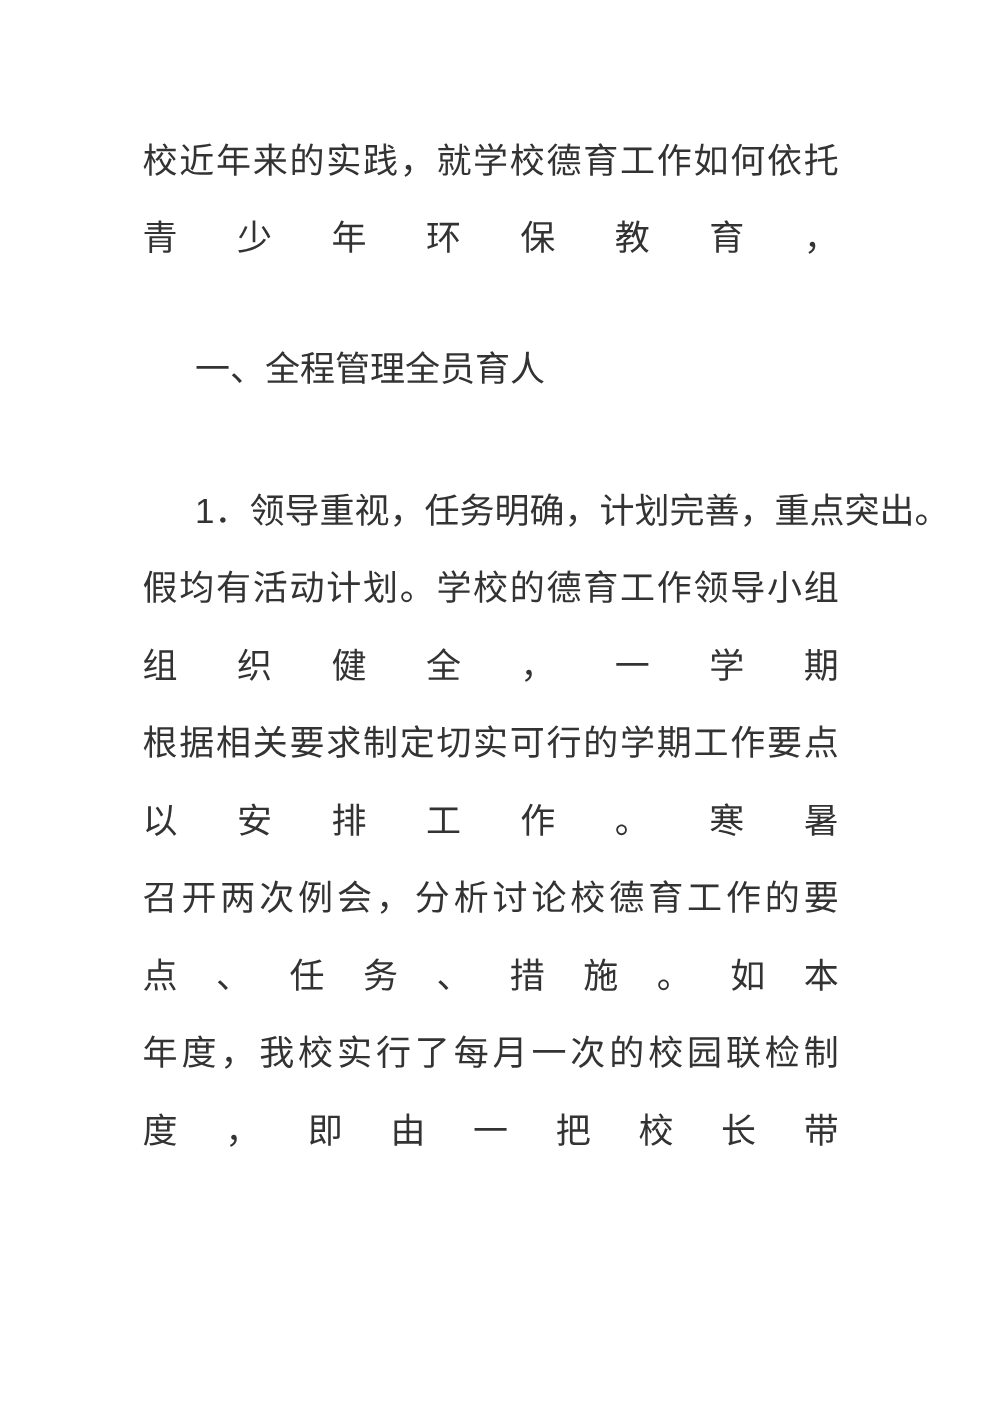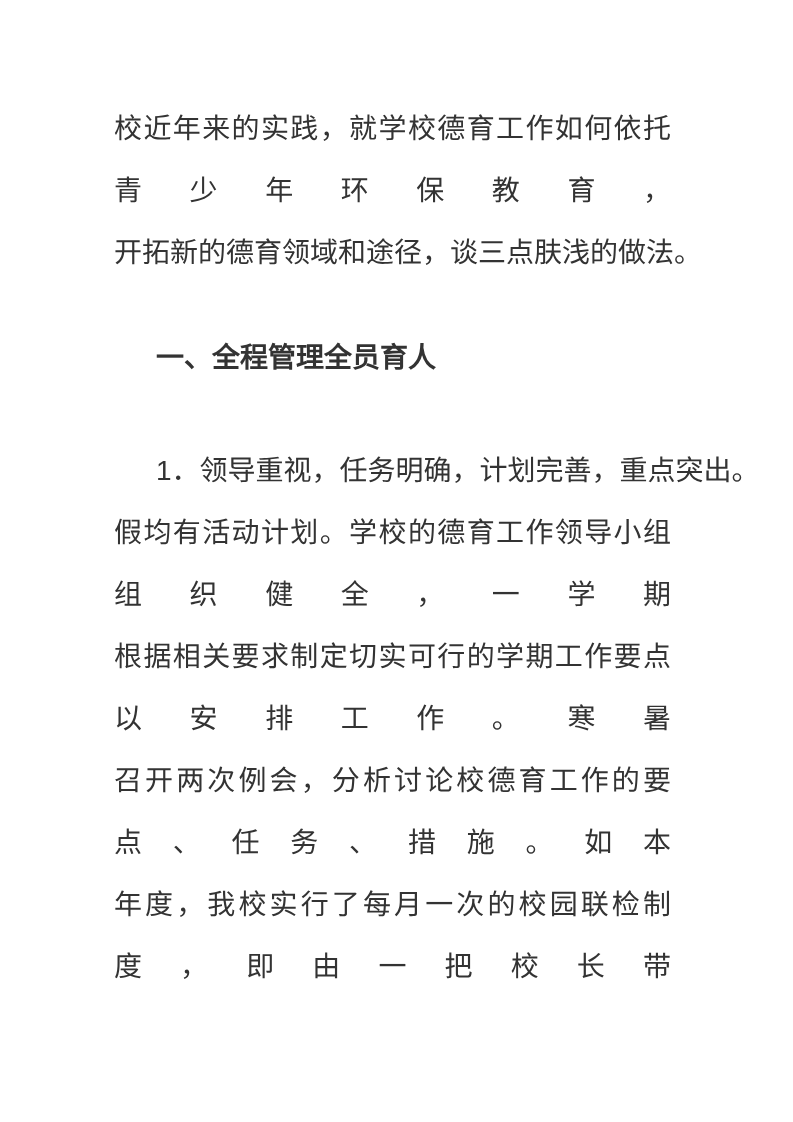--- a/index.html
+++ b/index.html
@@ -26,30 +26,29 @@
     letter-spacing: 0;
   }
   
   .line.fill {
     white-space: normal;
     text-align: justify;
     text-align-last: justify;
     text-justify: inter-character;
   }
   .indent { text-indent: 42px; }
-  .m43 { margin-top: 43px; font-weight: bold; }
+  .m43 { margin-top: 43px; }
   .m51 { margin-top: 51px; }
   .m48 { margin-top: 48px; }
 </style>
 </head>
 <body>
 
 <div class="doc-body">
   <p class="line fill">校近年来的实践，就学校德育工作如何依托青少年环保教育，</p>
-  <p class="line">开拓新的德育领域和途径，谈三点肤浅的做法。</p>
   <p class="line indent m43">一、全程管理全员育人</p>
   <p class="line indent m51">1．领导重视，任务明确，计划完善，重点突出。</p>
   <p class="line fill">假均有活动计划。学校的德育工作领导小组组织健全，一学期</p>
   <p class="line fill">根据相关要求制定切实可行的学期工作要点以安排工作。寒暑</p>
   <p class="line fill">召开两次例会，分析讨论校德育工作的要点、任务、措施。如本</p>
   <p class="line fill">年度，我校实行了每月一次的校园联检制度，即由一把校长带</p>
 
 </div>
 
 </body></html>

